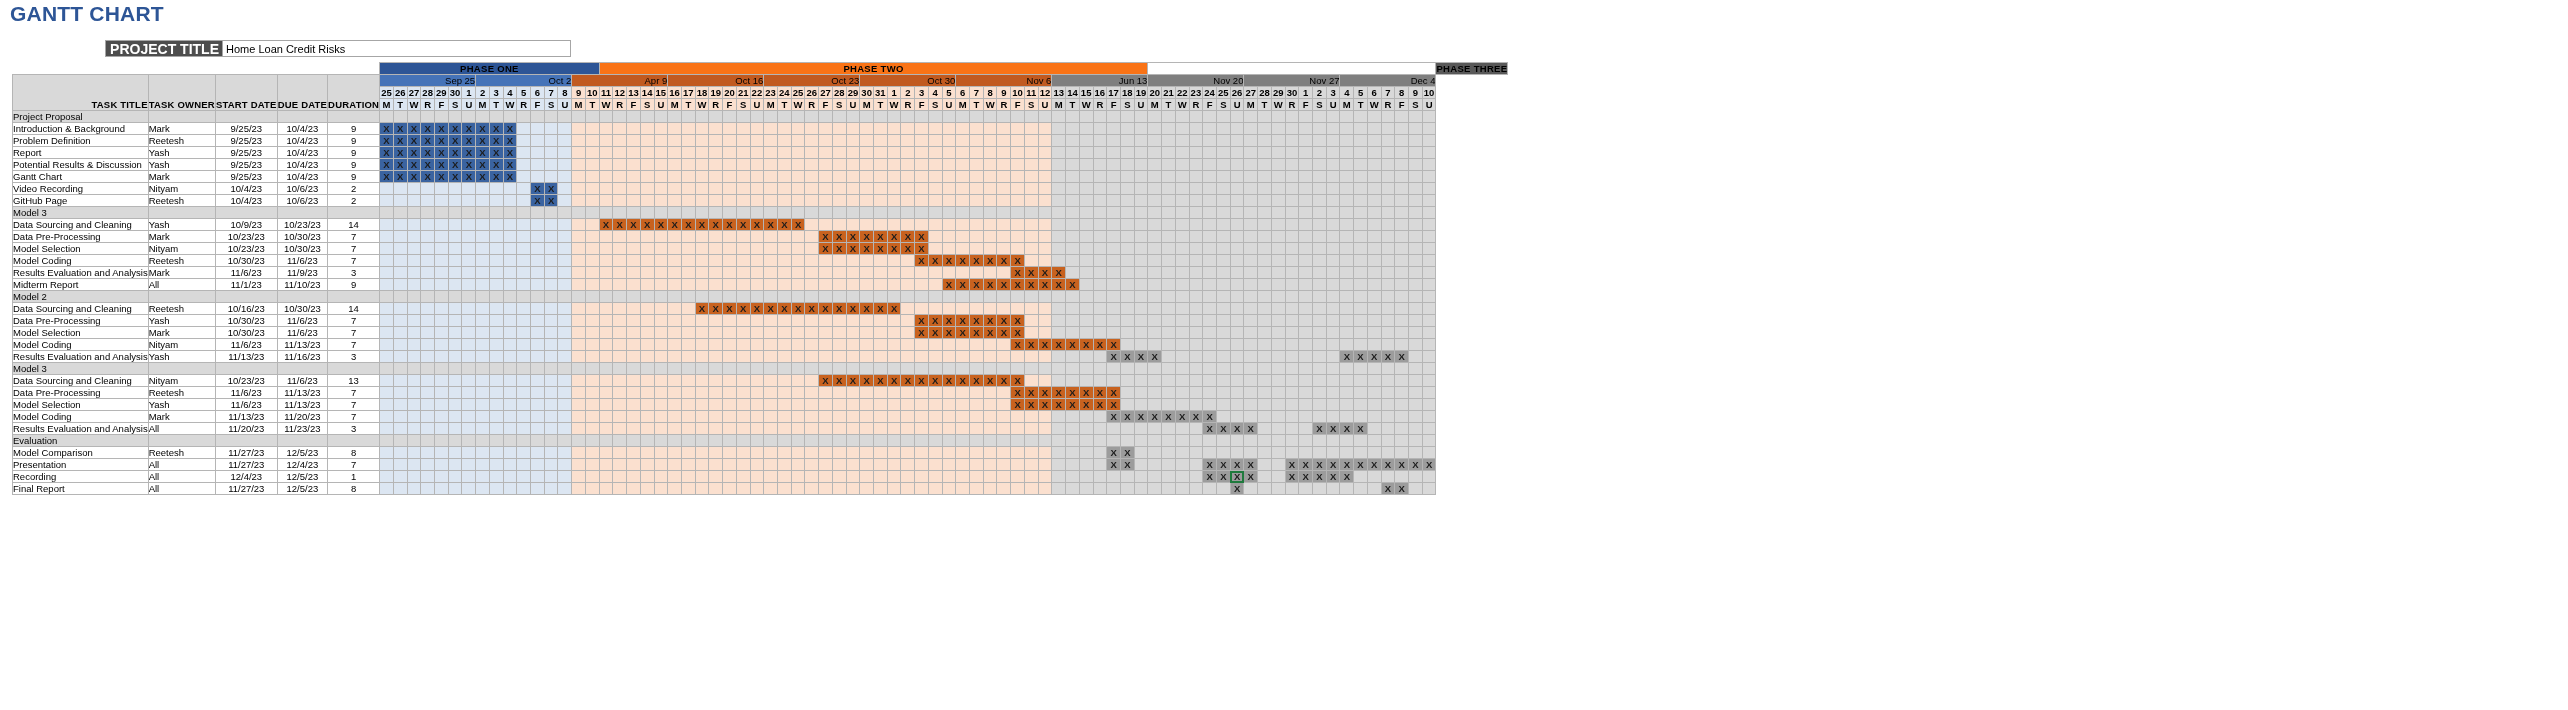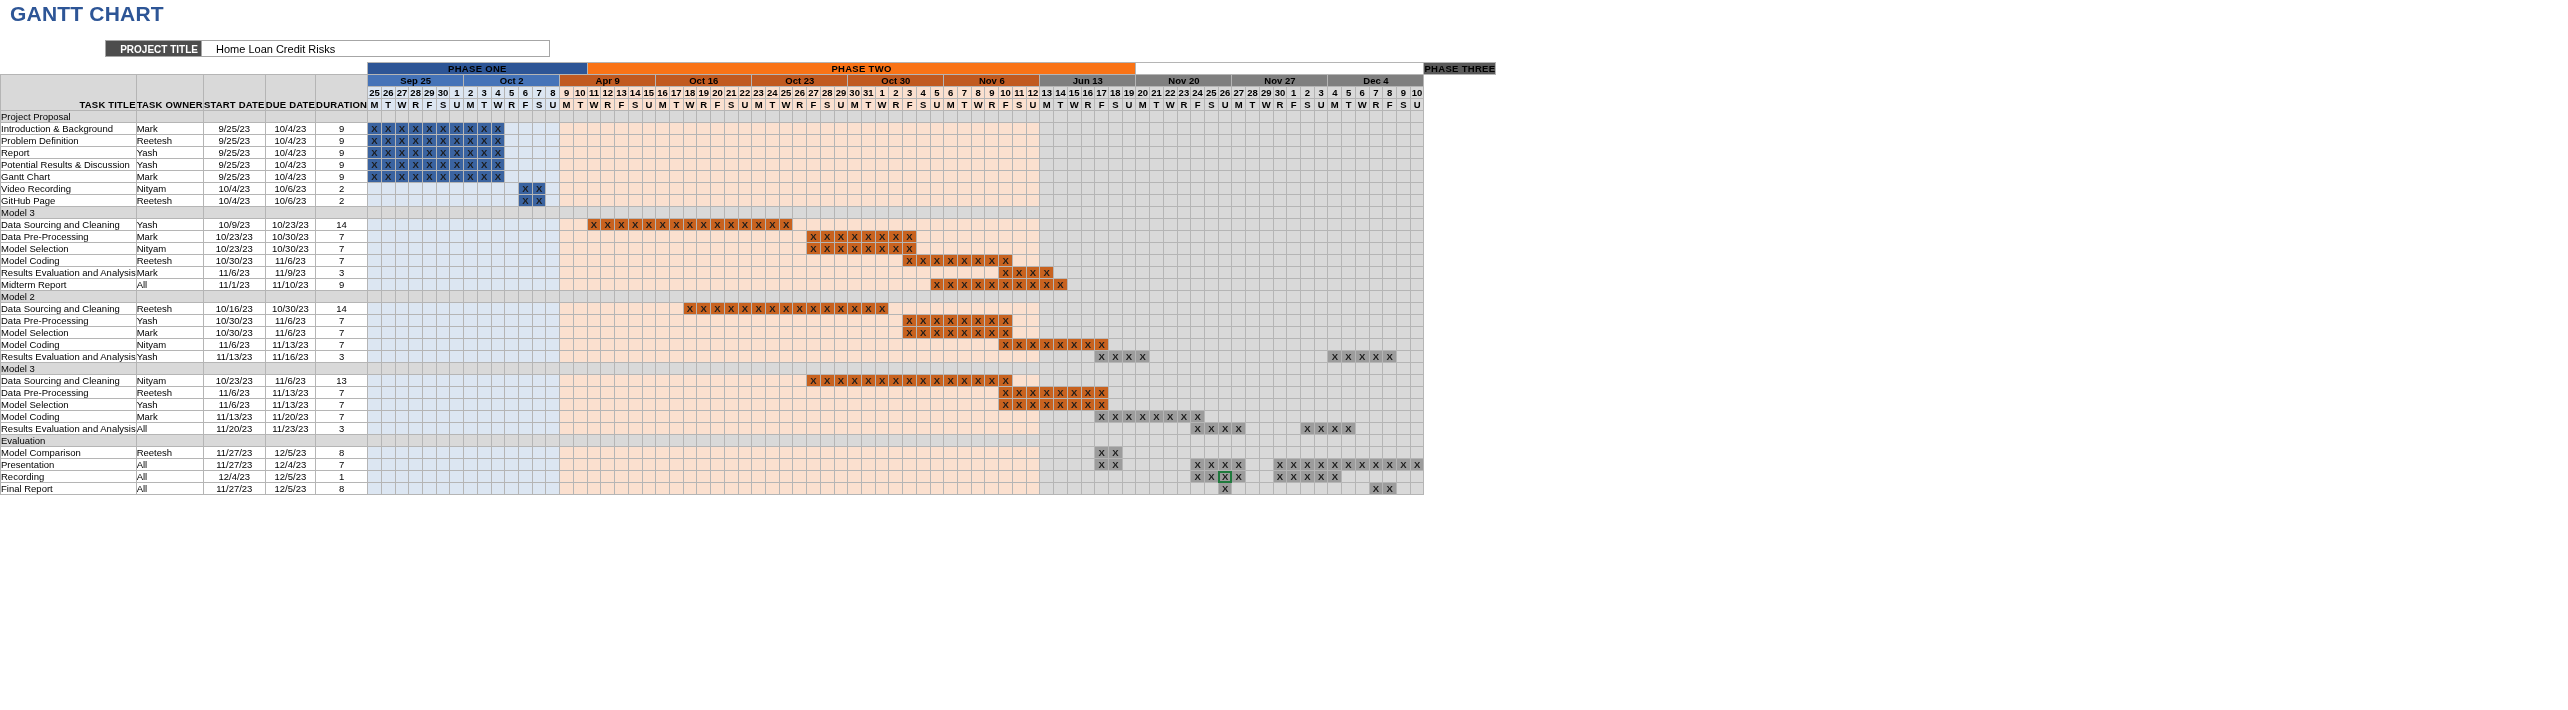--- a/index.html
+++ b/index.html
@@ -26,45 +26,45 @@
   }
 
   
   .proj-row {
     position: absolute;
     left: 105px; top: 40px;
     display: flex;
     height: 17px;
   }
   .proj-label {
-    width: 97px;
+    width: 118px;
     background: #4d4d4d;
     color: #ffffff;
-    font-size: 10px;
+    font-size: 14px;
     font-weight: bold;
     text-align: right;
     padding-right: 3px;
     line-height: 17px;
     border: 1px solid #a6a6a6;
   }
   .proj-value {
     width: 348px;
     background: #ffffff;
     color: #000000;
     font-size: 11px;
     line-height: 17px;
-    padding-left: 14px;
+    padding-left: 3px;
     border: 1px solid #a6a6a6;
     border-left: none;
   }
 
   
   table.g {
     position: absolute;
-    left: 0; top: 62px;
+    left: 12px; top: 62px;
     border-collapse: collapse;
     table-layout: fixed;
     padding-left: 21px;
   }
   table.g td, table.g th {
     border: 1px solid #b5b5b5;
     padding: 0;
     font-size: 9.5px;
     color: #000;
     overflow: hidden;
@@ -98,22 +98,22 @@
     letter-spacing: .3px;
   }
   th.phase1 { background: #2d5596; }
   th.phase2 { background: #f97316; }
   th.phase3 { background: #595959; }
   th.phase-blank { background: #ffffff; border: none; }
 
   th.week {
     color: #ffffff;
     font-size: 9.5px;
-    font-weight: bold;
-    text-align: center;
+    font-weight: normal;
+    text-align: right;
     height: 11px;
     margin-top: 23px;
   }
   th.week.w-blue { background: #4573b8; }
   th.week.w-orange { background: #c15a20; }
   th.week.w-gray { background: #7f7f7f; }
 
   th.dnum, th.dlet {
     font-size: 9px;
     font-weight: bold;

